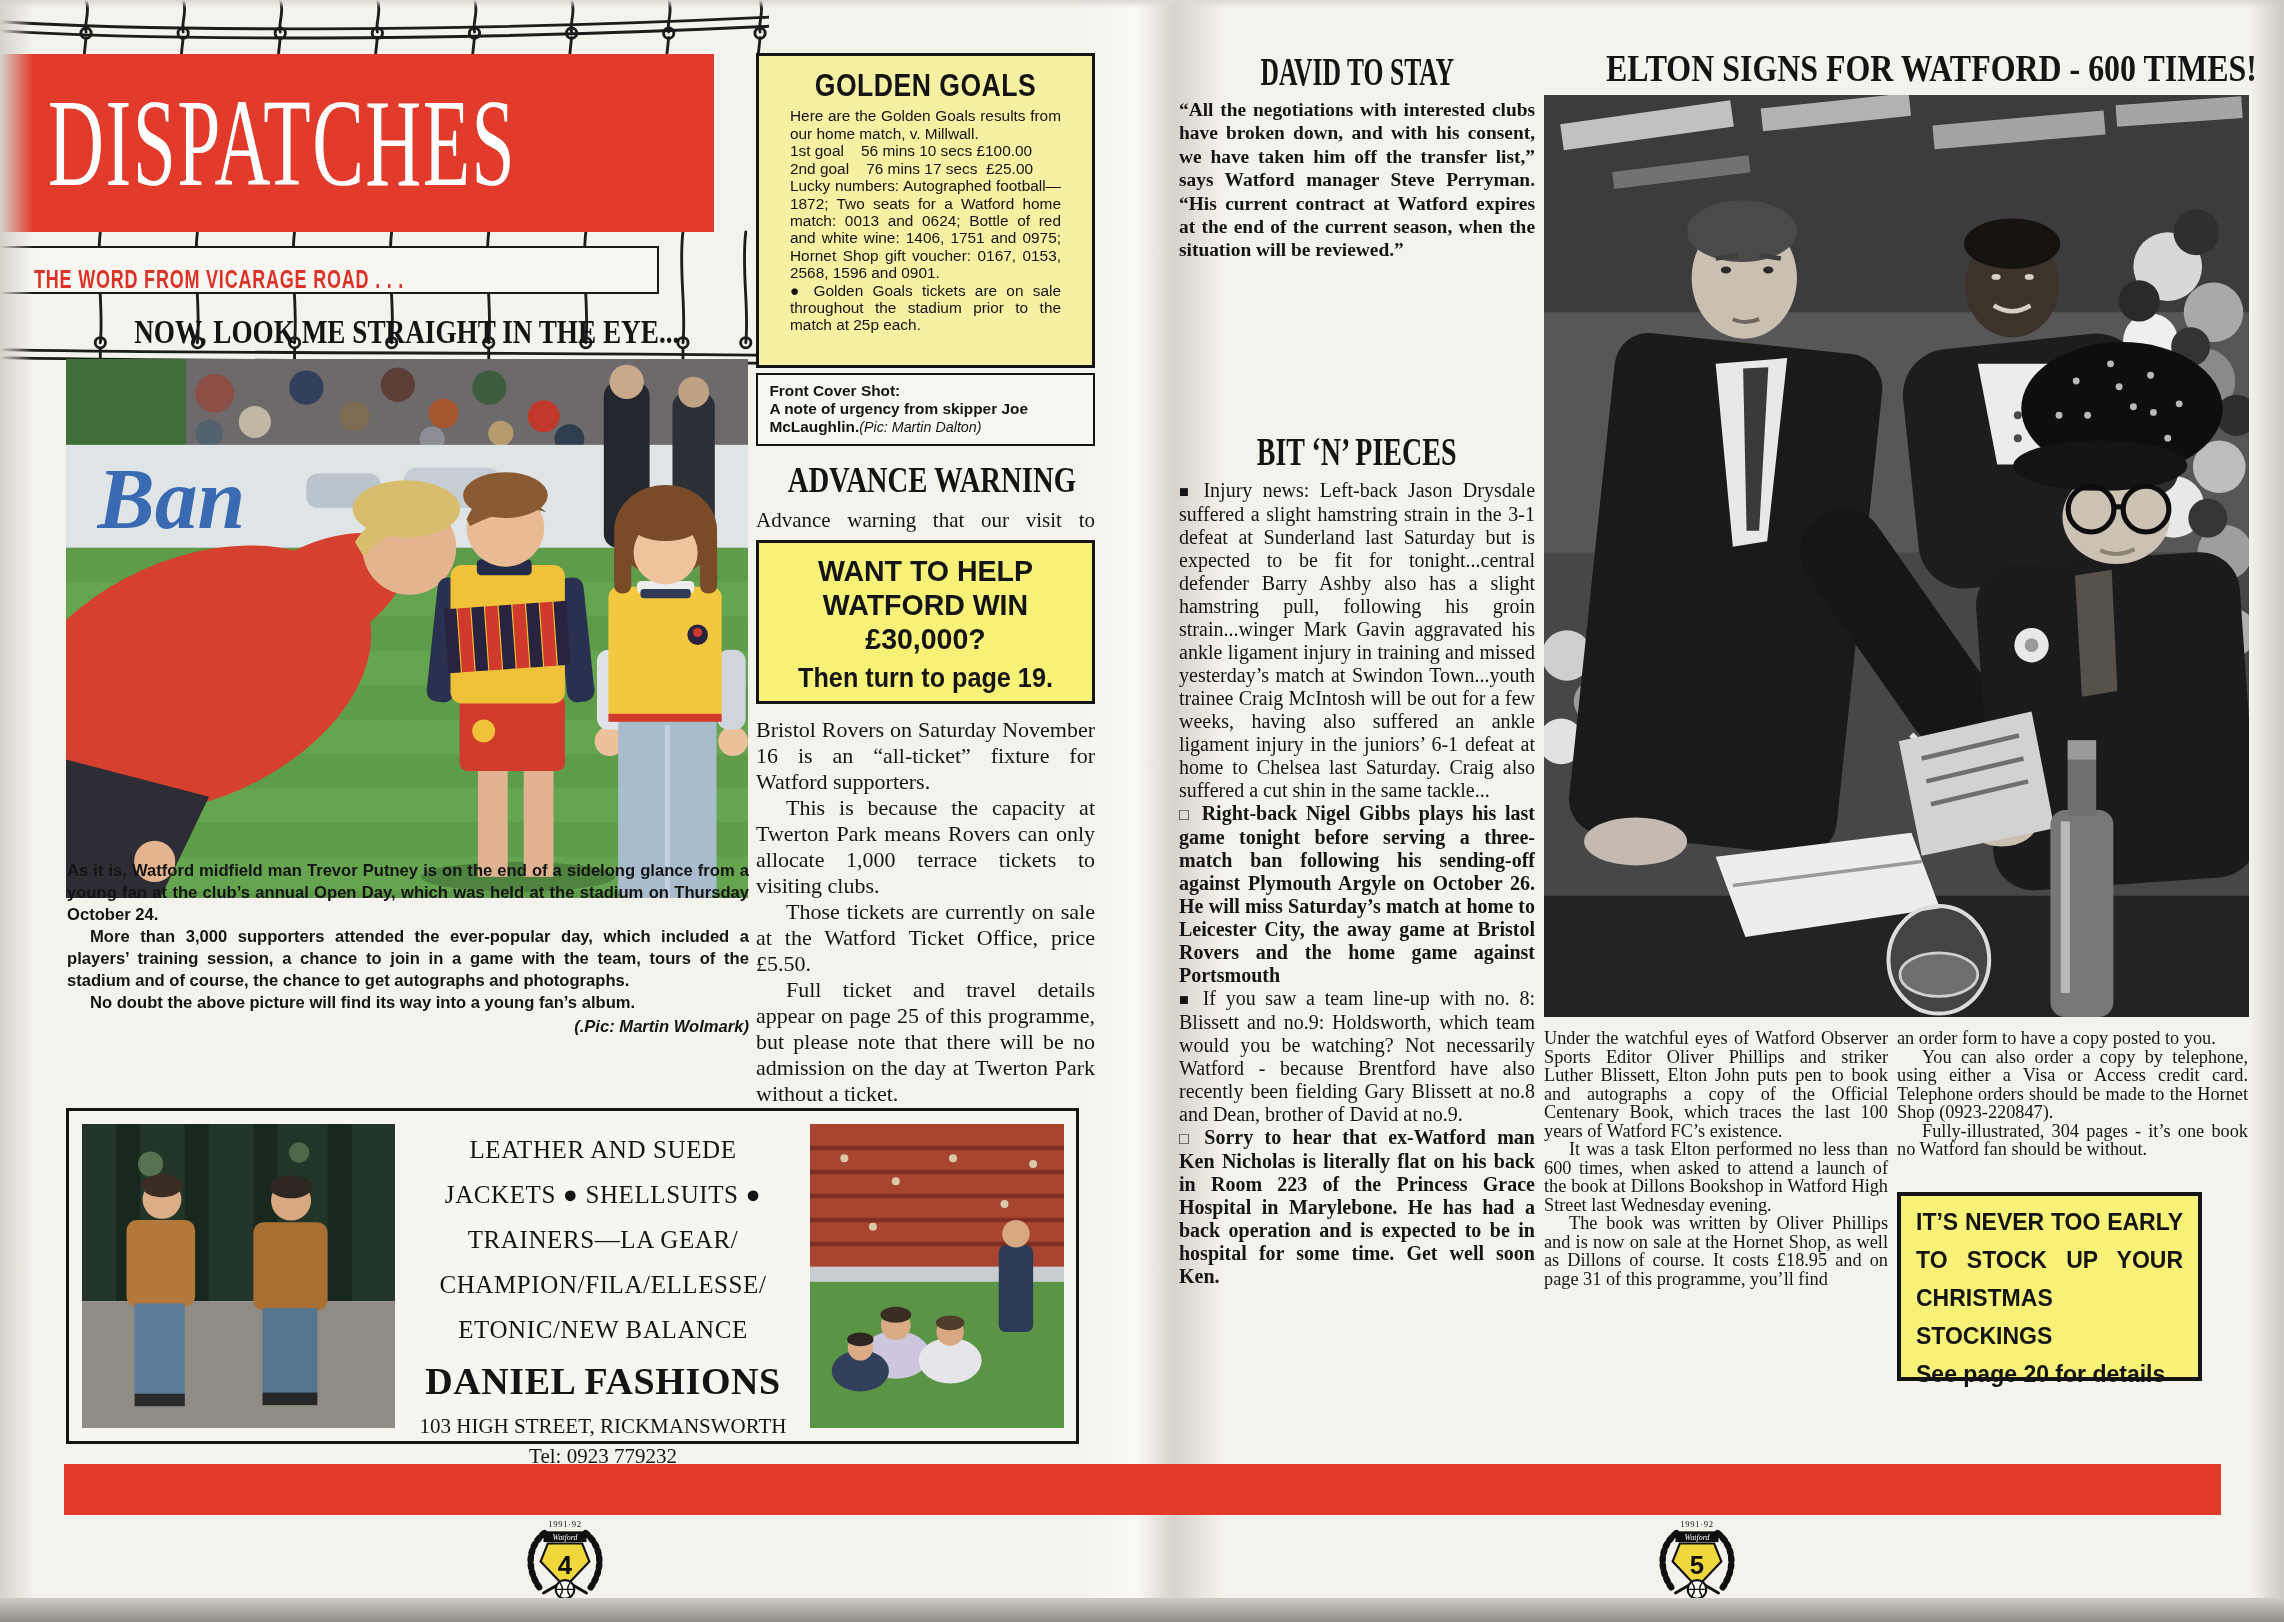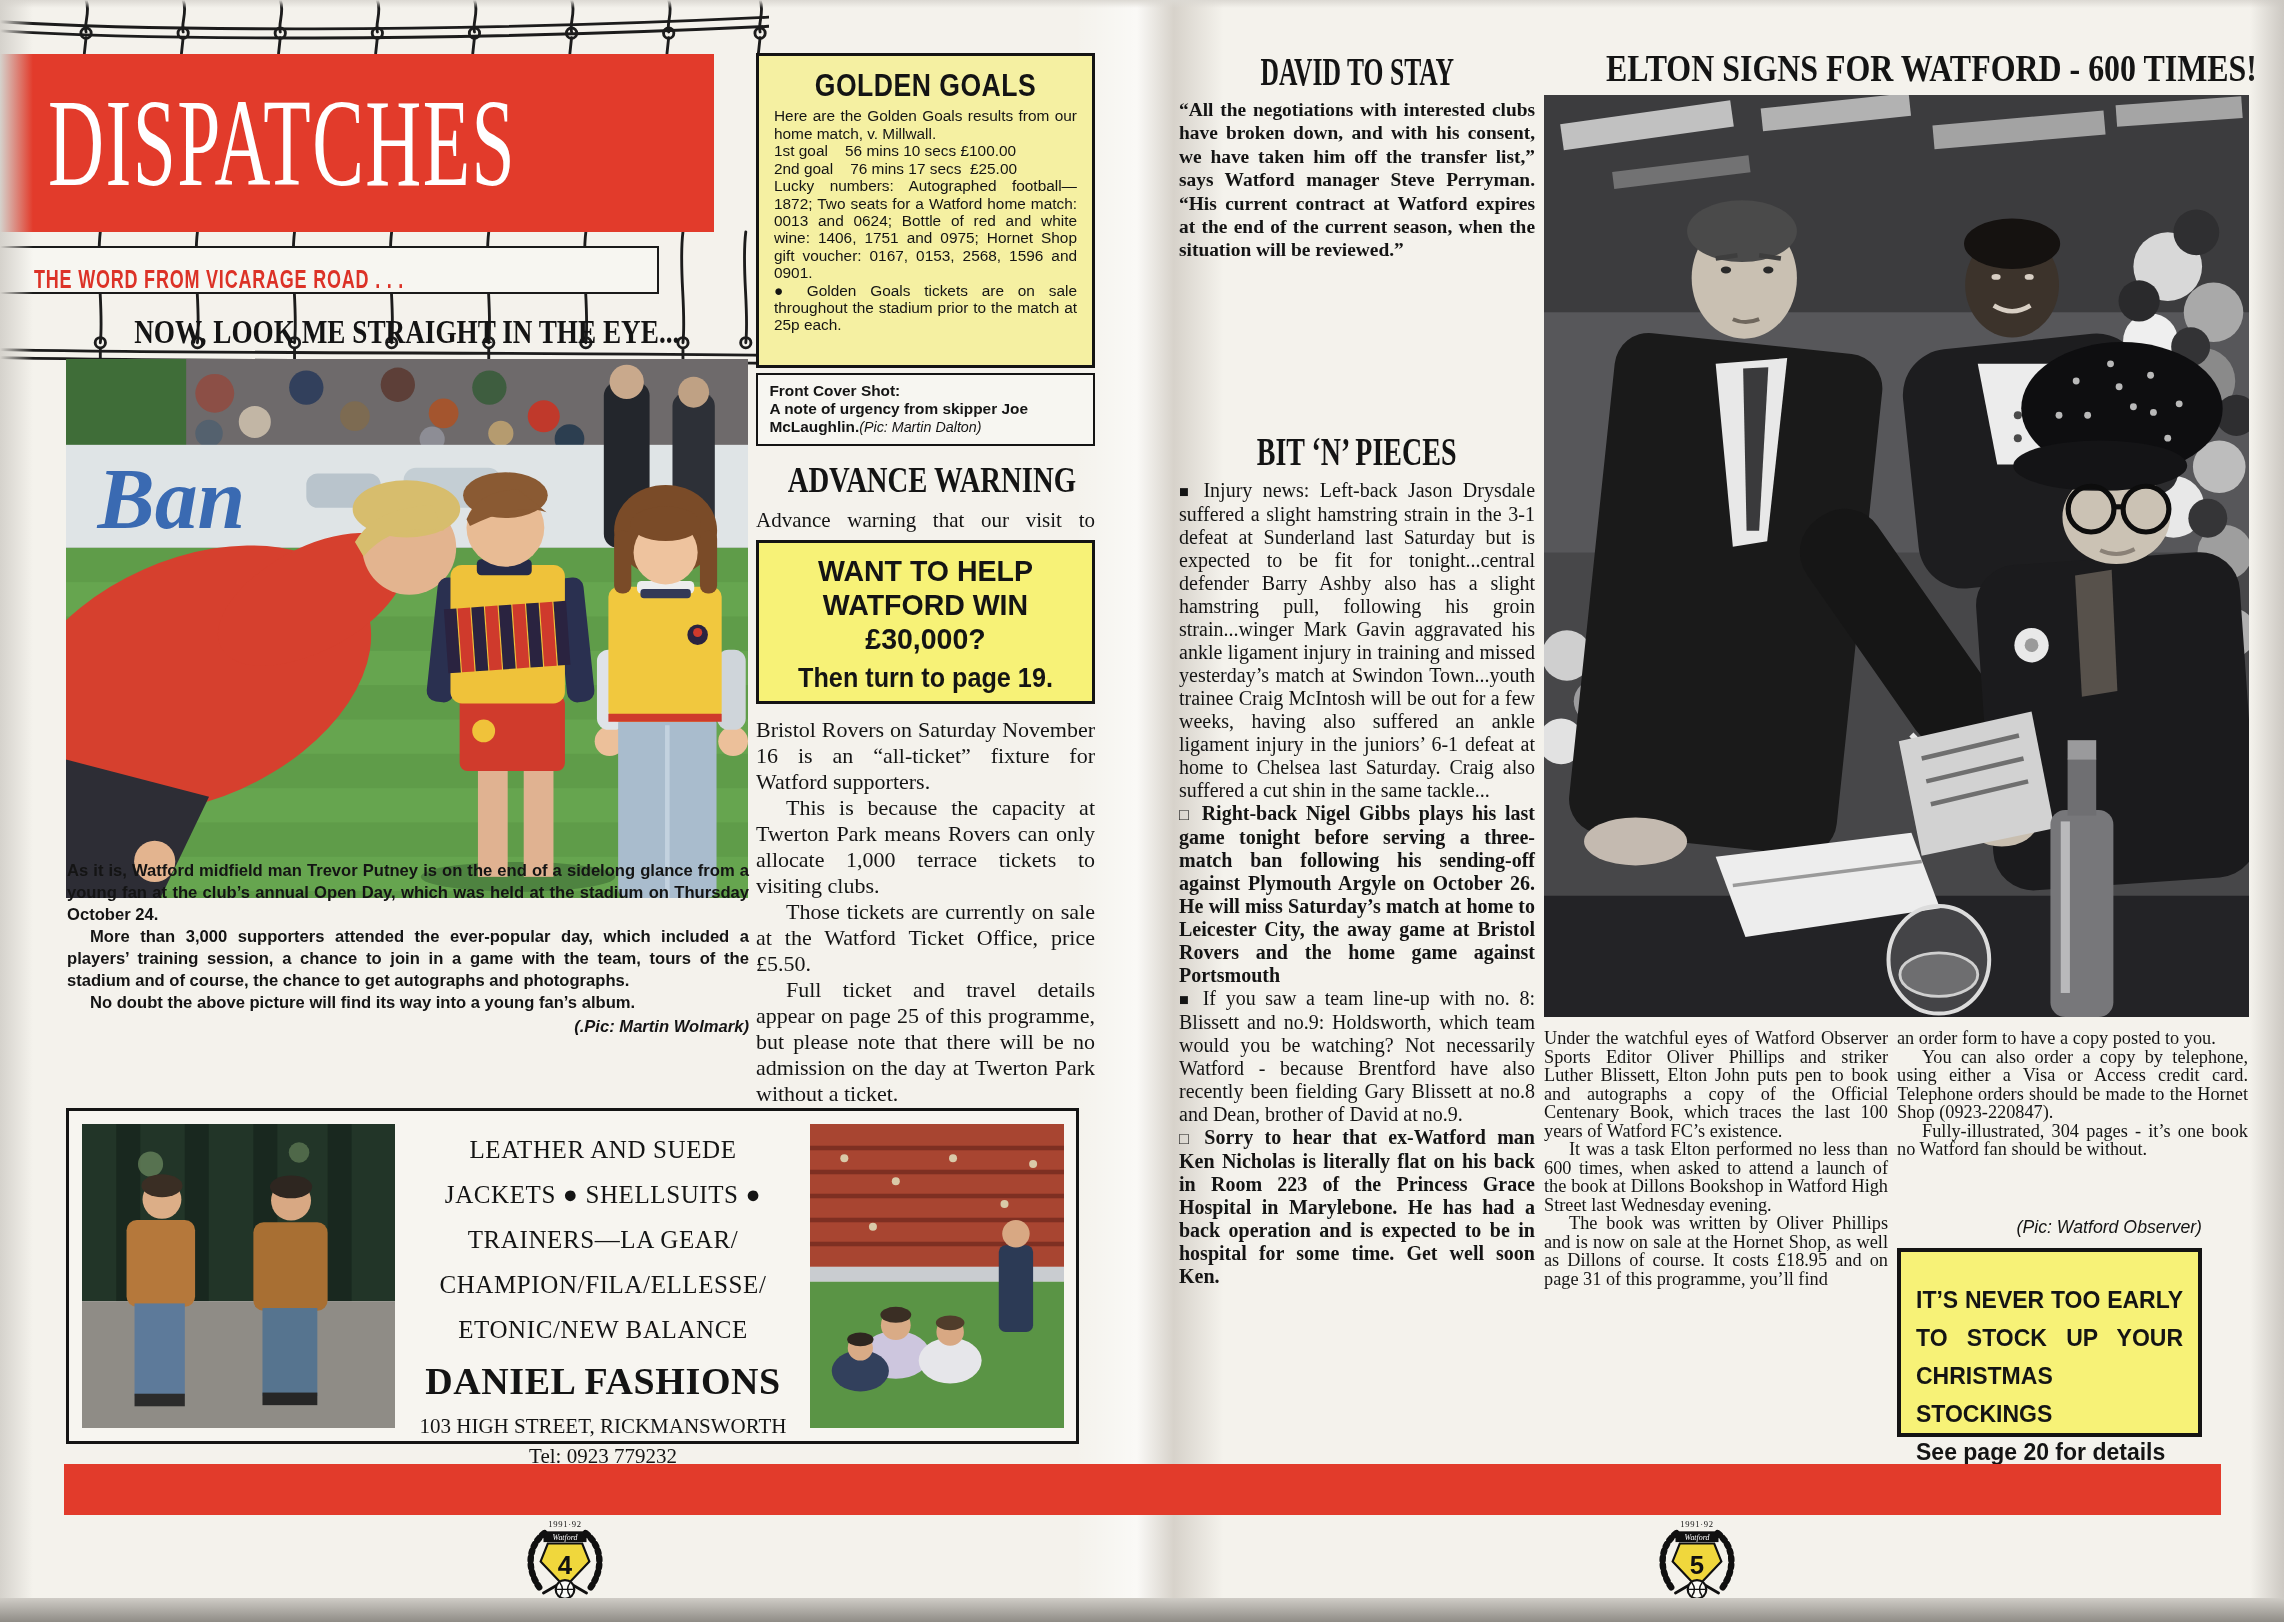--- a/index.html
+++ b/index.html
@@ -52,21 +52,21 @@
   #adphR{left:741px;top:12.6px;width:254px;height:304px}
   #adtext{left:332px;top:16px;width:404px;text-align:center}
   #adtext .ln{font:400 25px/45px var(--serif);letter-spacing:0.6px}
   #adname{font:700 38px/1 var(--serif);margin-top:10.3px;letter-spacing:0.6px}
   #adaddr{font:400 21px/1 var(--serif);margin-top:16px}
   #adtel{font:400 21px/1 var(--serif);margin-top:9.1px}
 
   
   #gg{left:756px;top:53px;width:339px;height:315px;border:3.4px solid var(--ink);background:#f5f0a2;box-sizing:border-box}
   #gg h2{margin:12.6px 0 6.9px;text-align:center;font:800 32px/1 var(--sans);letter-spacing:0.6px;transform:scaleX(.83)}
-  #ggbody{margin:0 15px;font:400 15.4px/17.4px var(--sans);text-align:justify}
+  #ggbody{margin:0 31px;font:400 15.4px/17.4px var(--sans);text-align:justify}
   #ggbody .para{text-indent:0}
   #ggbody .row{text-align:left;white-space:pre-wrap}
 
   #fc{left:756px;top:373px;width:339px;height:73px;border:2.9px solid var(--ink);background:#f7f6f1;box-sizing:border-box;padding:7.4px 11.4px}
   #fc .ln{font:700 15.4px/17.7px var(--sans)}
   #fc .rowline{display:flex;justify-content:flex-start;align-items:baseline}
   #fc .nm{font:700 15.4px/17.7px var(--sans)}
   #fc .cr{font:italic 400 14.3px/17.7px var(--sans)}
 
   #aw{left:756px;top:461px;width:339px}
@@ -95,21 +95,21 @@
   
   #et{left:1544px;top:46px;width:705px}
   #et .t{font-size:38px;--sx:.84}
   #photo2{left:1544px;top:95px;width:705px;height:922px}
   .ecol{font:400 18.3px/18.5px var(--serif);text-align:justify}
   #ecolL{left:1544px;top:1029px;width:344px}
   #ecolR{left:1897px;top:1029px;width:351px}
   .ecol .para+.para{text-indent:25px}
   #ecred{left:1897px;top:1217px;width:305px;text-align:right;font:italic 400 17.7px var(--sans)}
 
-  #xmas{left:1897px;top:1248px;width:305px;height:189px;border:4px solid var(--ink);background:#f7f277;box-sizing:border-box;padding:29px 15px}
+  #xmas{left:1897px;top:1192px;width:305px;height:189px;border:4px solid var(--ink);background:#f7f277;box-sizing:border-box;padding:7px 15px}
   #xmas .ln{font:800 23px/38px var(--sans);text-align:justify;text-align-last:justify}
   #xmas .ln:last-child{text-align-last:left}
 
   
   #footer-band{left:64px;top:1464px;width:2157px;height:51px;background:var(--red)}
   .badge{width:86px;height:86px}
   #badgeL{left:522px;top:1517px}
   #badgeR{left:1654px;top:1517px}
 </style>
 </head>

